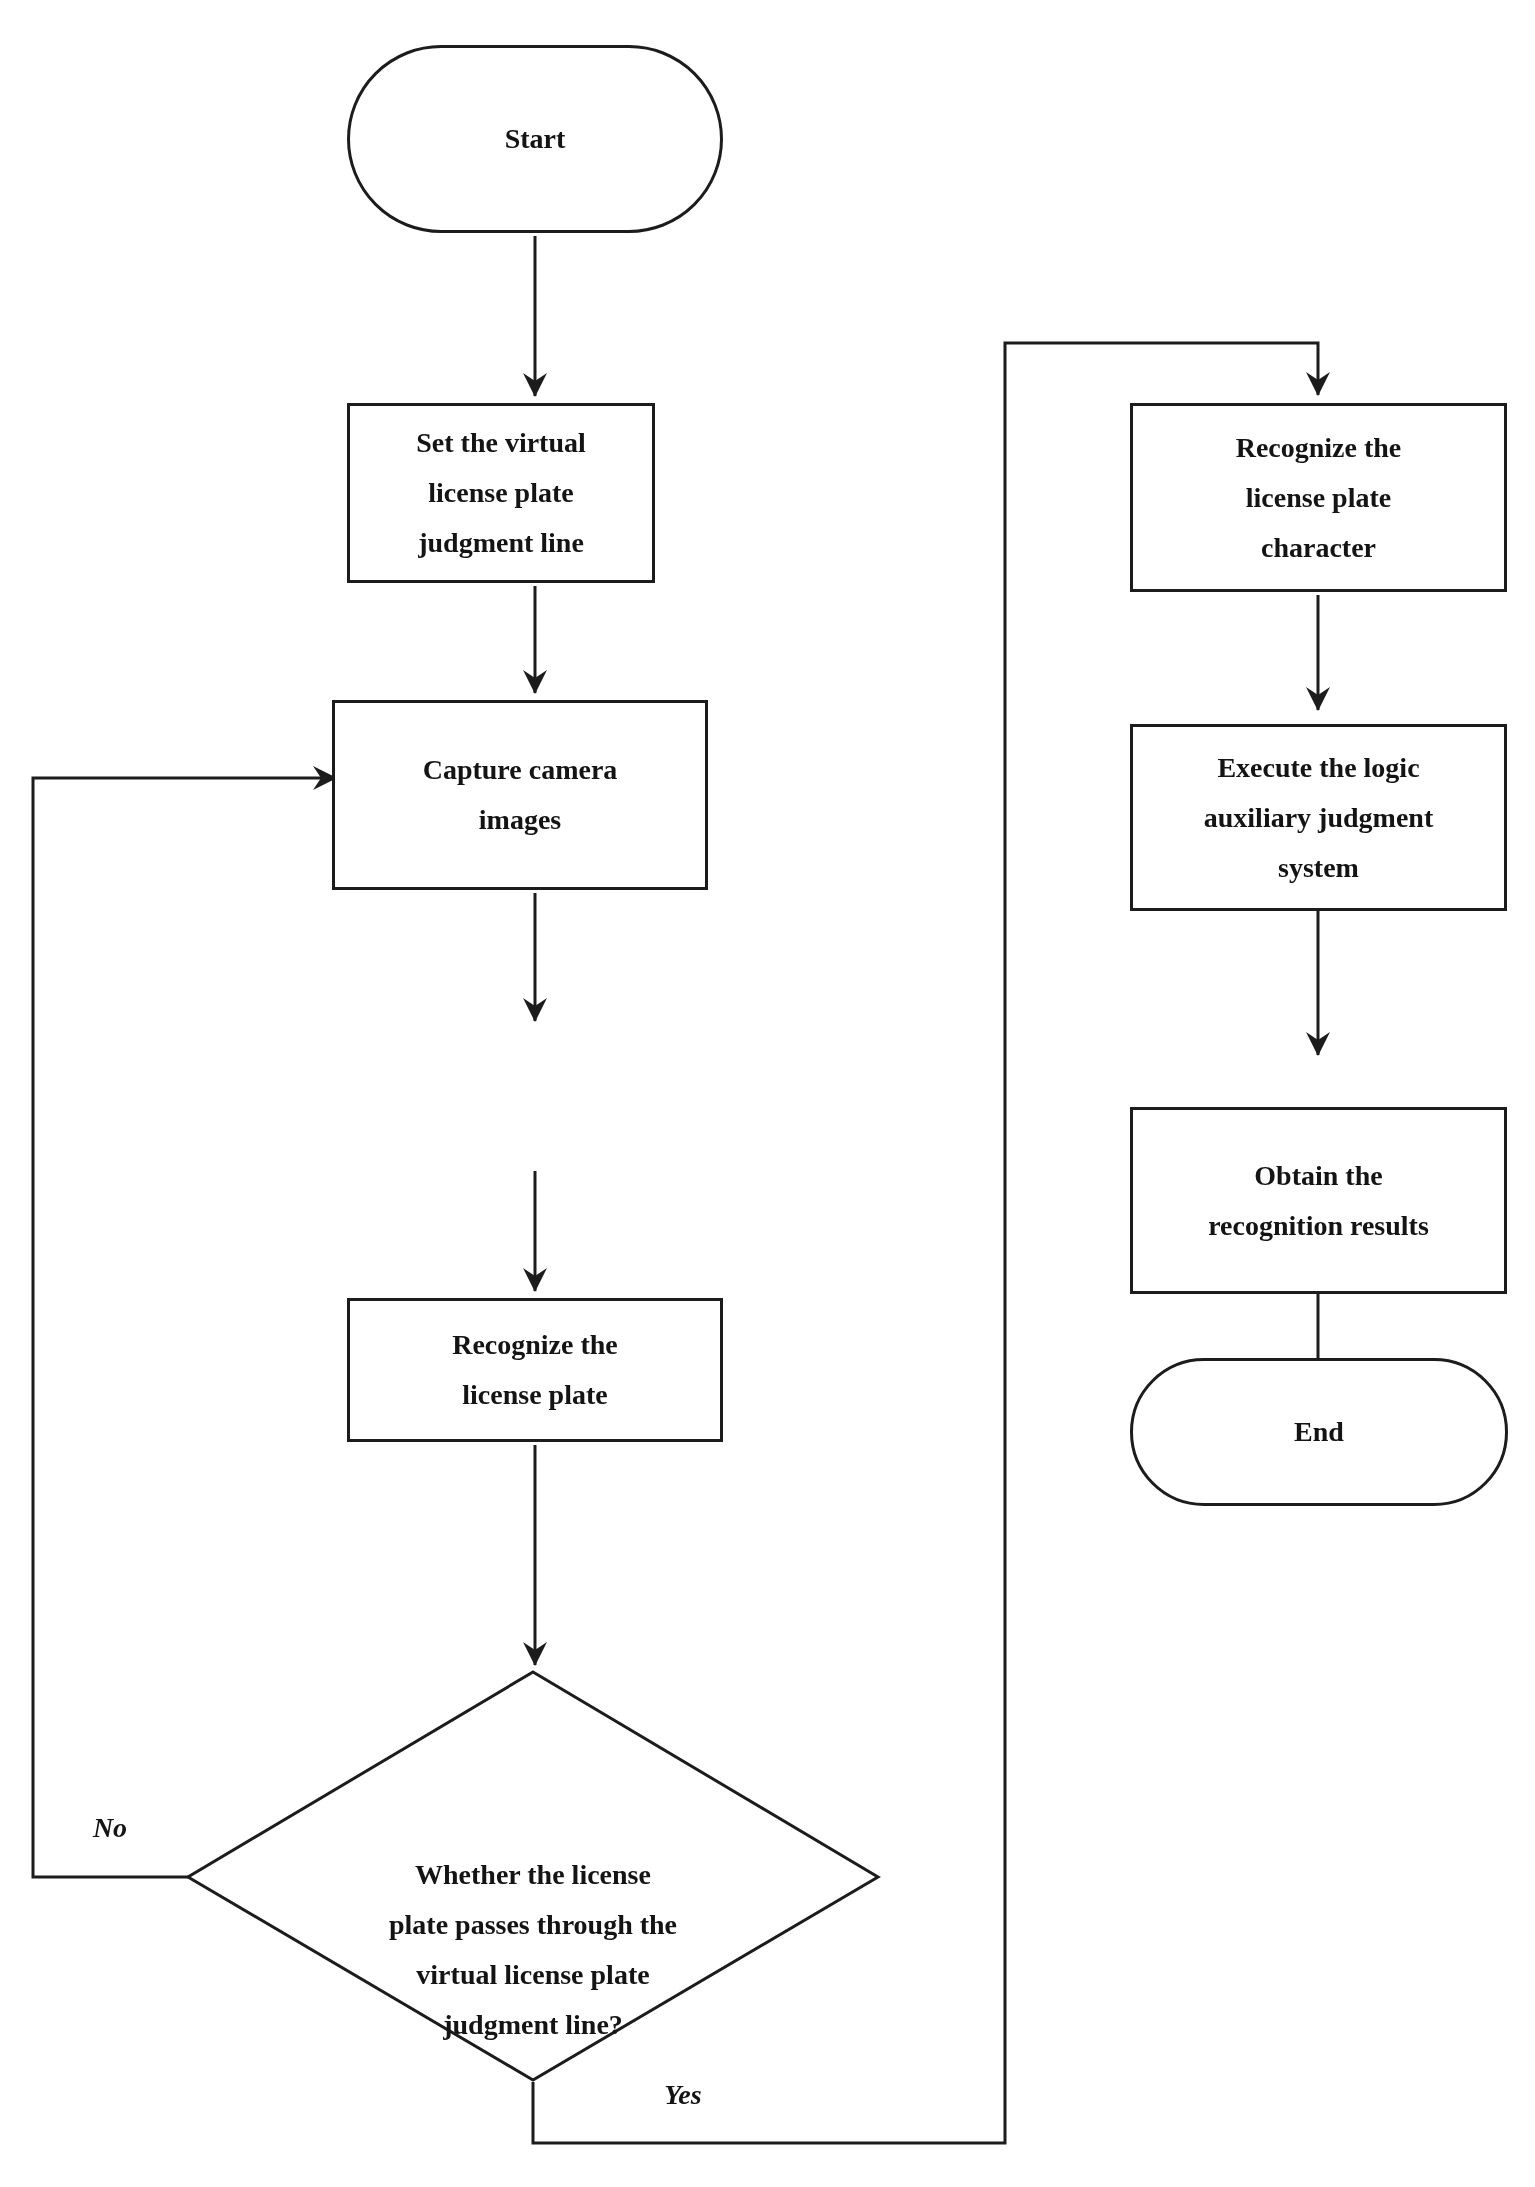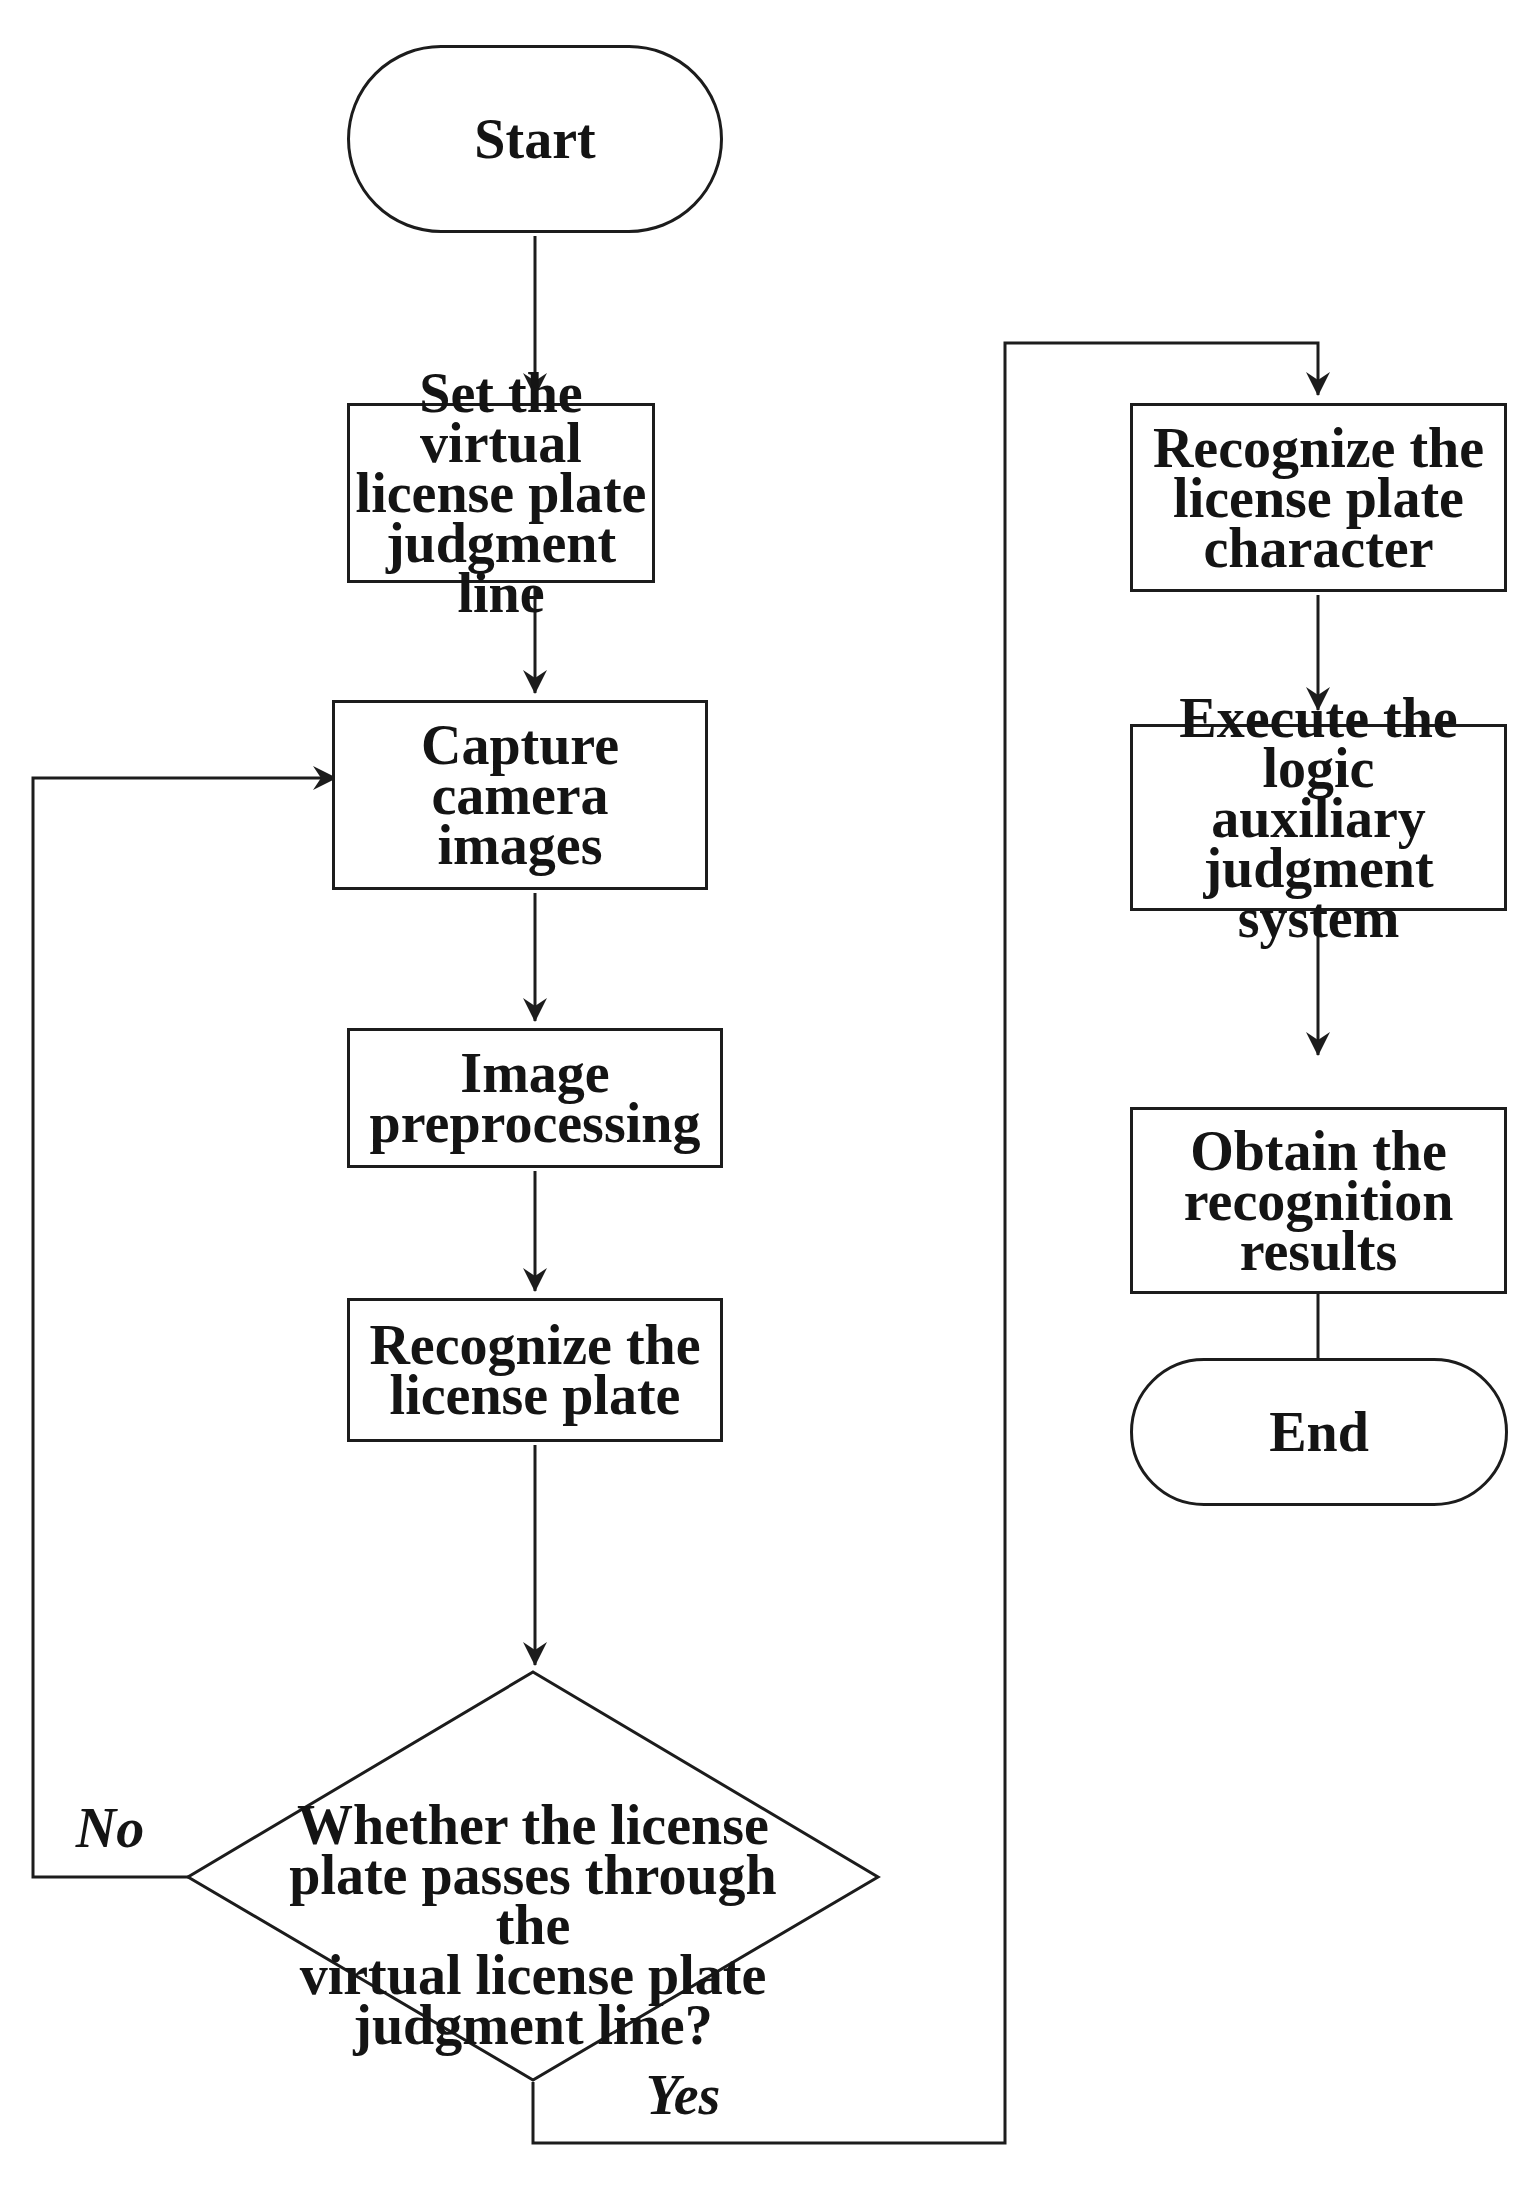--- a/index.html
+++ b/index.html
@@ -31,21 +31,21 @@
     display: flex;
     align-items: center;
     justify-content: center;
     text-align: center;
   }
   .terminator {
     border-radius: 95px;
   }
   .node-label, .decision-label-box, .edge-label {
     font-weight: 700;
-    font-size: 56px;
+    font-size: 28px;
     line-height: 50px;
     white-space: pre-line;
     text-align: center;
   }
   .decision-label-box {
     position: absolute;
     display: flex;
     align-items: flex-end;
     justify-content: center;
   }
@@ -92,24 +92,20 @@
     <div class="node-label">Set the virtual
 license plate
 judgment line</div>
   </div>
 
   <div class="node" style="left:332px; top:700px; width:376px; height:190px;">
     <div class="node-label">Capture camera
 images</div>
   </div>
 
-  <div class="node" style="left:347px; top:1028px; width:376px; height:140px;">
-    <div class="node-label">Image
-preprocessing</div>
-  </div>
 
   <div class="node" style="left:347px; top:1298px; width:376px; height:144px;">
     <div class="node-label">Recognize the
 license plate</div>
   </div>
 
   <div class="decision-label-box" style="left:273px; top:1702px; width:520px; height:348px;">
     <div class="node-label">Whether the license
 plate passes through the
 virtual license plate

